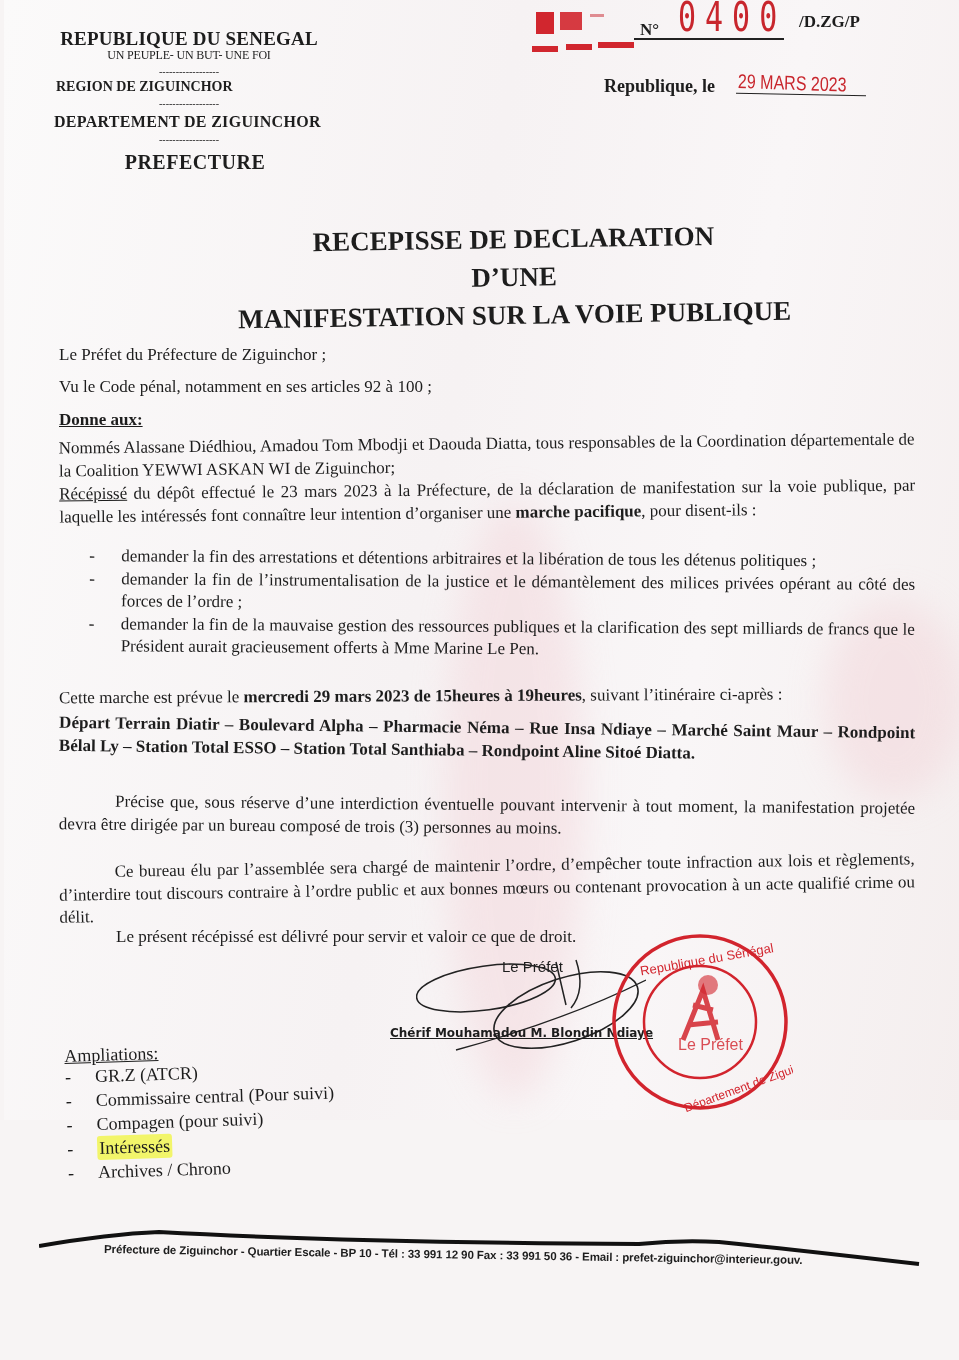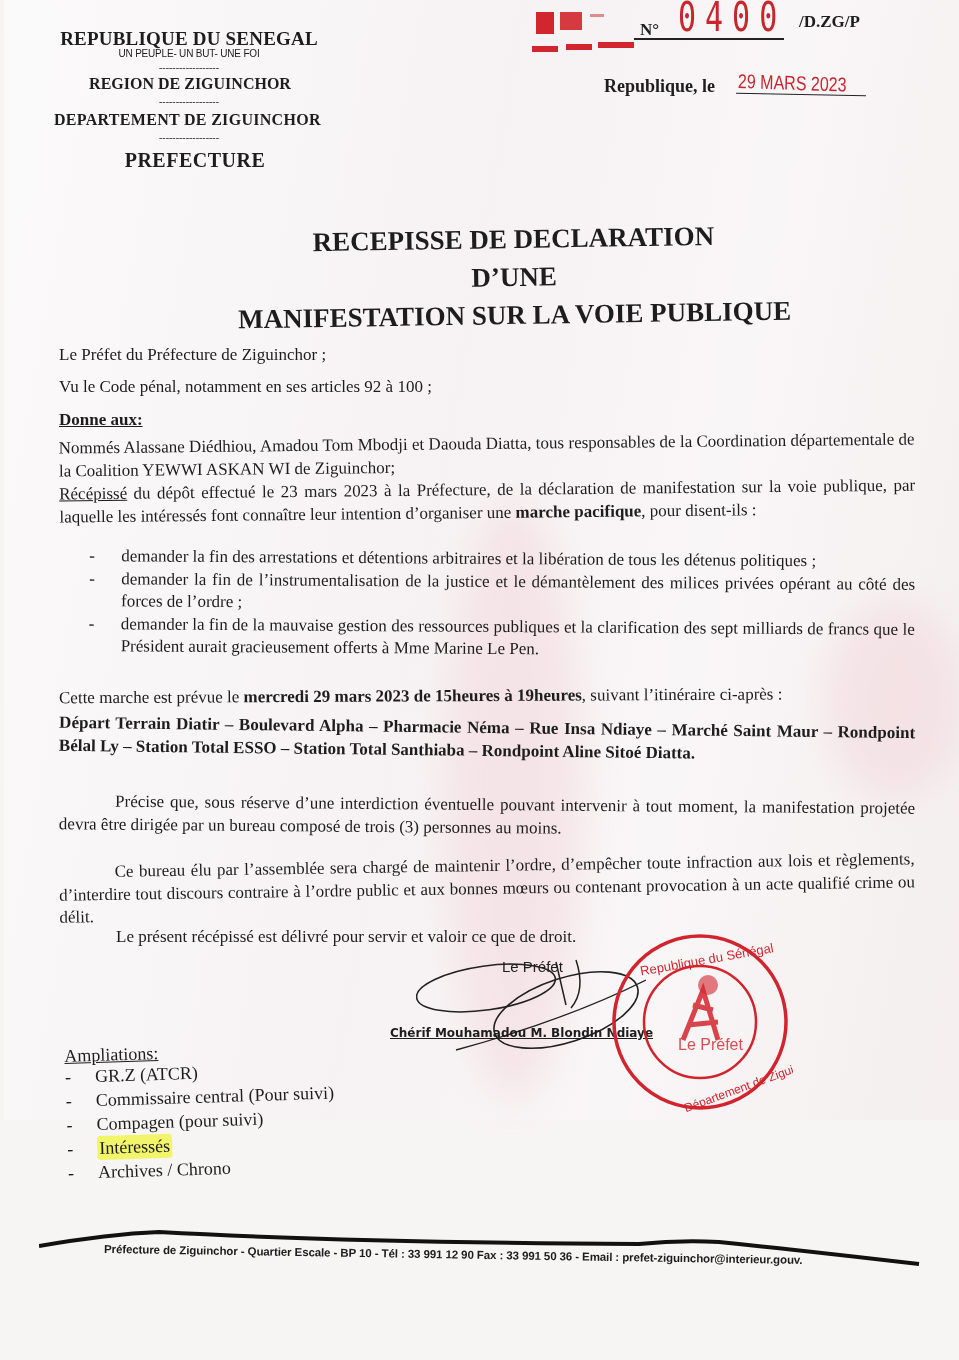--- a/index.html
+++ b/index.html
@@ -4,23 +4,23 @@
 <style>
   html, body { margin:0; padding:0; }
   body { width:959px; height:1360px; background:#f7f4f4; position:relative; overflow:hidden;
          font-family:"Liberation Serif", "DejaVu Serif", serif; color:#1d1d1d; }
   .page { position:absolute; left:4px; top:0; width:959px; height:1120px;
           background: linear-gradient(100deg,#fbfafa 0%,#f6f2f3 45%,#f9f6f7 70%,#f4eeee 100%); }
   .pinkwash { position:absolute; pointer-events:none; border-radius:50%; filter:blur(18px); opacity:.35; }
   .abs { position:absolute; }
   .hdr-left { left:50px; top:28px; width:270px; text-align:center; }
   .hdr-left .l1 { font-weight:bold; font-size:19px; letter-spacing:.2px; }
-  .hdr-left .motto { font-size:10px; font-family:Liberation Sans, sans-serif; letter-spacing:-.2px; margin-top:-2px; }
+  .hdr-left .motto { font-size:12px; font-family:Liberation Serif, serif; letter-spacing:-.2px; margin-top:-2px; }
   .hdr-left .dash { font-size:10px; letter-spacing:0; margin:4px 0 2px; line-height:10px; }
-  .hdr-left .l2 { font-weight:bold; font-size:16px; text-align:center; padding-left:2px;}
+  .hdr-left .l2 { font-weight:bold; font-size:14px; text-align:left; padding-left:2px;}
   .hdr-left .l3 { font-weight:bold; font-size:16px; letter-spacing:.3px; margin-top:4px; text-align:left;}
   .hdr-left .l4 { font-weight:bold; font-size:20px; margin-top:6px; padding-left:12px; letter-spacing:.5px;}
   .stamp-marks { left:528px; top:8px; }
   .no-label { left:636px; top:20px; font-weight:bold; font-size:17px; }
   .no-line { left:630px; top:38px; width:150px; border-bottom:2px solid #222; }
   .no-value { left:674px; top:-6px; font-family:"DejaVu Sans Mono", monospace; color:#c8262d; font-size:40px; letter-spacing:12px; transform:scaleX(.75); transform-origin:left; }
   .no-suffix { left:795px; top:12px; font-weight:bold; font-size:17px;text-align:right; }
   .date-label { left:600px; top:76px; font-weight:bold; font-size:18px; }
   .date-value { left:734px; top:70px; color:#c8262d; font-family:"Liberation Sans",sans-serif; font-size:20px; transform:scaleX(.8) rotate(1.5deg); transform-origin:left; }
   .date-line { left:732px; top:94px; width:130px; border-bottom:1.6px solid #222; transform:rotate(1deg); }

